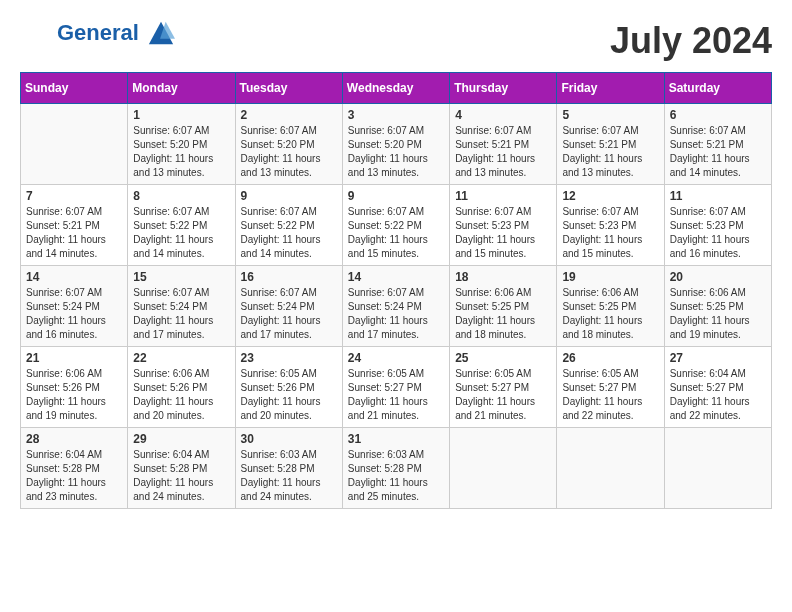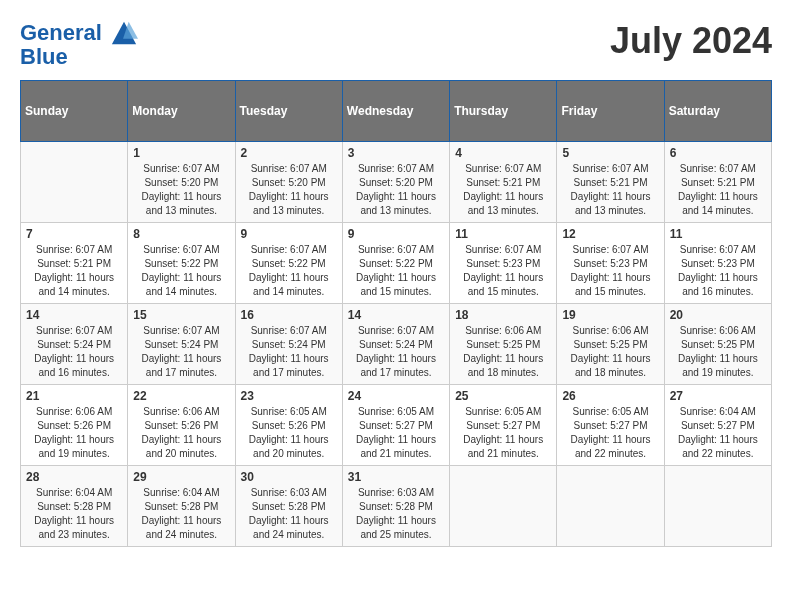--- a/index.html
+++ b/index.html
@@ -12,20 +12,21 @@
     }
     .header {
       display: flex;
       justify-content: space-between;
       align-items: flex-start;
       margin-bottom: 10px;
     }
     .logo {
       display: flex;
       align-items: center;
+      margin-left: 37px;
     }
     .logo-text {
       font-size: 22px;
       font-weight: bold;
       color: #333;
       line-height: 1.1;
     }
     .logo-text span {
       color: #1a5fa8;
     }
@@ -45,23 +46,23 @@
     .location {
       font-size: 14px;
       color: #555;
     }
     table {
       width: 100%;
       border-collapse: collapse;
       font-size: 11px;
     }
     thead th {
-      background-color: #737373;
+      background-color: #a21caf;
       color: #fff;
-      padding: 23px 4px;
+      padding: 8px 4px;
       text-align: left;
       font-size: 12px;
       font-weight: bold;
       border: 1px solid #1a5fa8;
     }
     tbody td {
       border: 1px solid #ccc;
       vertical-align: top;
       padding: 4px 5px;
       width: calc(100% / 7);
@@ -71,21 +72,20 @@
       font-weight: bold;
       font-size: 12px;
       color: #333;
       display: block;
       margin-bottom: 2px;
     }
     .day-info {
       font-size: 10px;
       color: #333;
       line-height: 1.4;
-      text-align: center;
     }
     .empty-cell {
       background: #fff;
     }
     tbody tr:nth-child(odd) td {
       background-color: #f9f9f9;
     }
     tbody tr:nth-child(even) td {
       background-color: #fff;
     }
@@ -98,21 +98,20 @@
     <div>
       <div style="display:flex;align-items:center;">
         <span class="logo-text">
           <span style="color:#1a5fa8;">General</span>
           <svg class="logo-icon" viewBox="0 0 30 30" style="display:inline-block;vertical-align:middle;">
             <polygon points="15,2 28,26 2,26" fill="#1a5fa8"></polygon>
             <polygon points="20,2 30,20 14,20" fill="#5ba3d9" opacity="0.7"></polygon>
           </svg>
         </span>
       </div>
-      <div style="font-size:22px;font-weight:bold;color:#1a5fa8;margin-top:-4px;">Blue</div>
     </div>
   </div>
   <div class="title-block">
     <div class="month-title">July 2024</div>
   </div>
 </div>
 
 <table>
   <thead>
     <tr>

